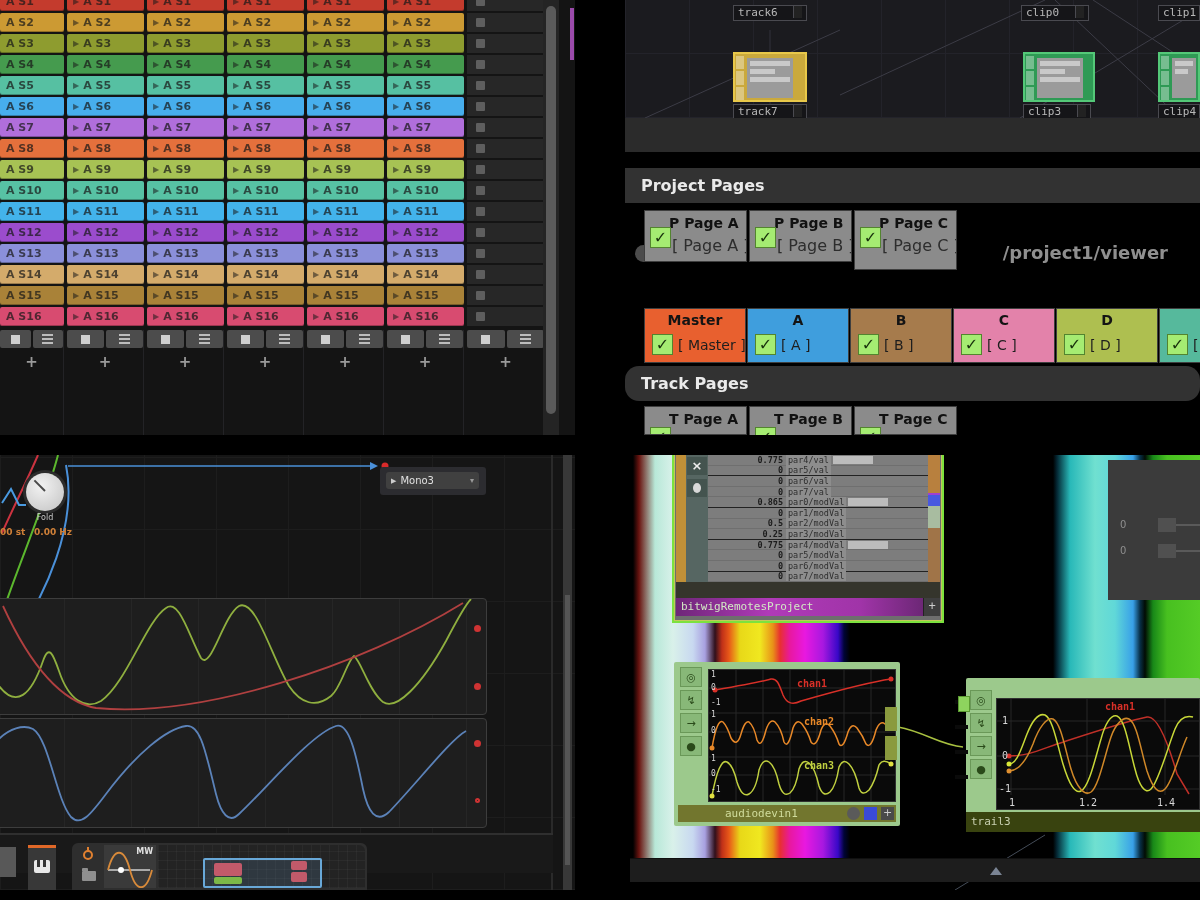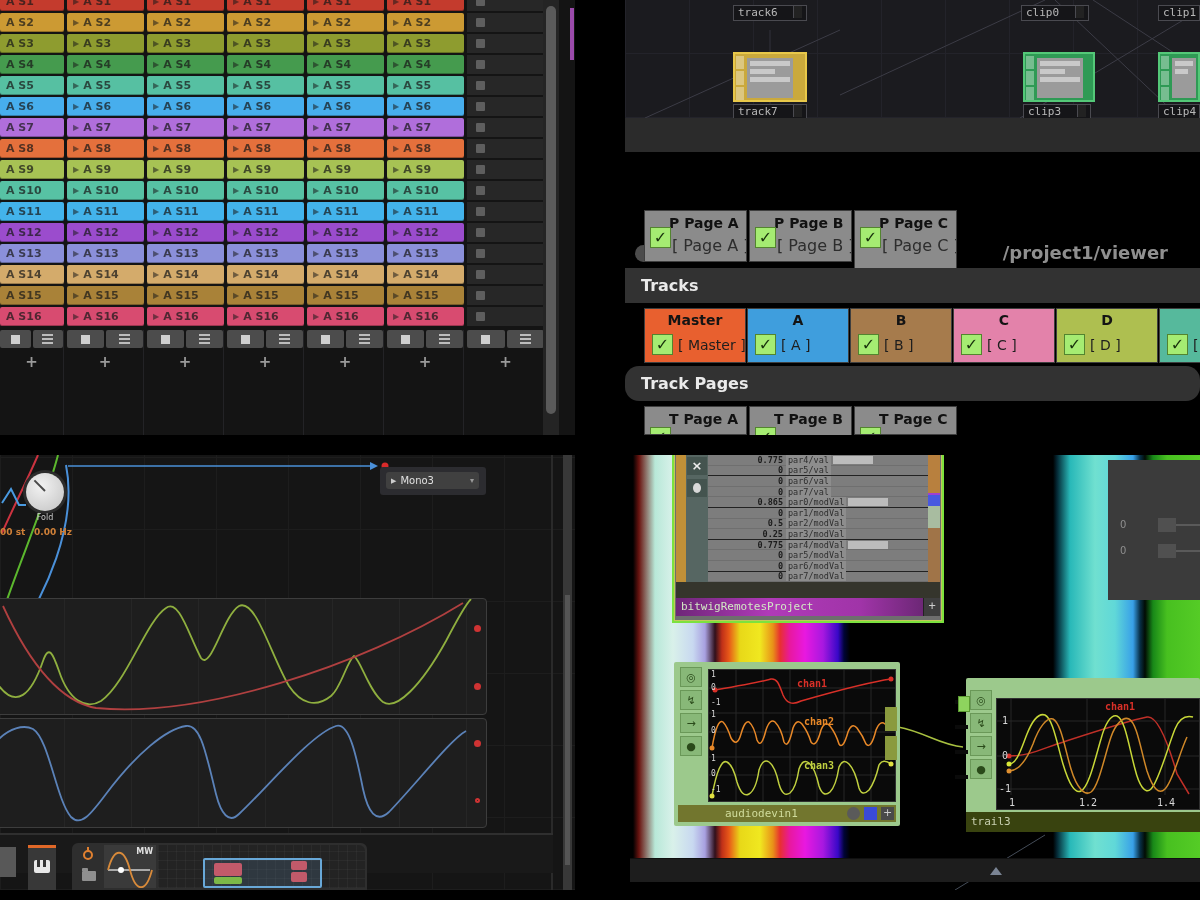--- a/index.html
+++ b/index.html
@@ -761,39 +761,39 @@
       </div>
     </div>
 
     <div class="titlebar">
       <div class="circ" style="left:10px;"></div>
       <div class="circ" style="left:38px;"></div>
       <div class="circ" style="left:66px;"></div>
       <div class="win-title">/project1/viewer</div>
     </div>
 
+    <div class="hdr-bar" style="top:168px;">Project Pages</div>
     <div class="cardrow" style="top:210px;gap:2px;">
         <div class="vcard" style="width: 103px; height: 52px;">
           <div class="ttl">P Page A</div>
           <div class="chk" style="left: 5px; top: 16px;">✓</div>
           <div class="val">[ Page A ]</div>
         </div>
         <div class="vcard" style="width: 103px; height: 52px;">
           <div class="ttl">P Page B</div>
           <div class="chk" style="left: 5px; top: 16px;">✓</div>
           <div class="val">[ Page B ]</div>
         </div>
         <div class="vcard" style="width: 103px; height: 60px;">
           <div class="ttl">P Page C</div>
           <div class="chk" style="left: 5px; top: 16px;">✓</div>
           <div class="val">[ Page C ]</div>
         </div>
       </div>
 
-    <div class="hdr-bar" style="top:268px;">Tracks</div>
     <div class="cardrow" style="top:308px;gap:1px;">
         <div class="vcard tcard" style="width: 102px; height: 55px; background: rgb(232, 96, 47);">
           <div class="ttl">Master</div>
           <div class="chk" style="left: 7px; top: 25px;">✓</div>
           <div class="val">[ Master ]</div>
         </div>
         <div class="vcard tcard" style="width: 102px; height: 55px; background: rgb(63, 158, 221);">
           <div class="ttl">A</div>
           <div class="chk" style="left: 7px; top: 25px;">✓</div>
           <div class="val">[ A ]</div>

